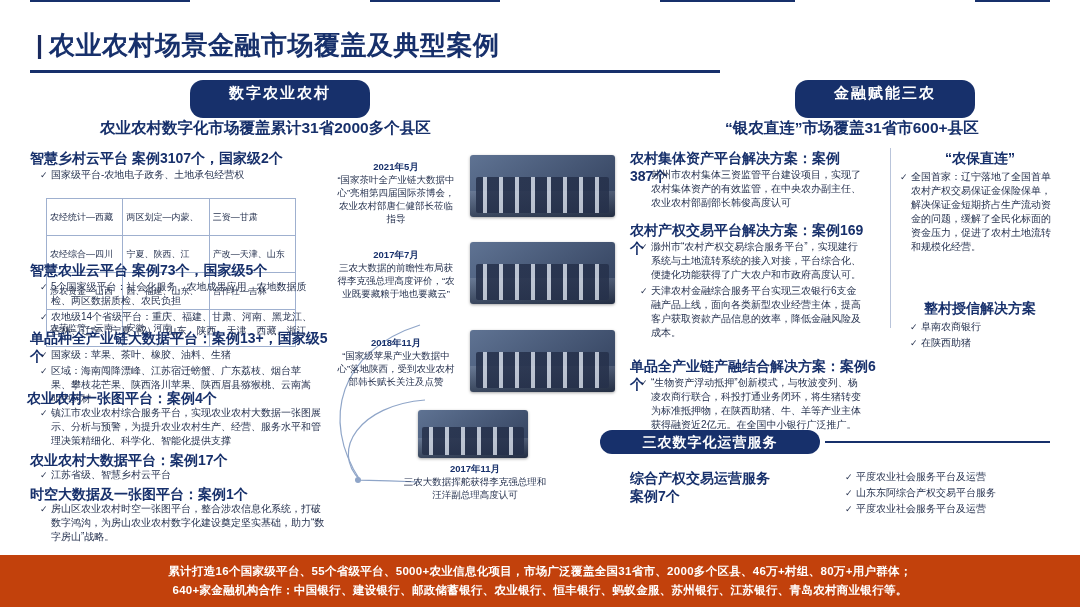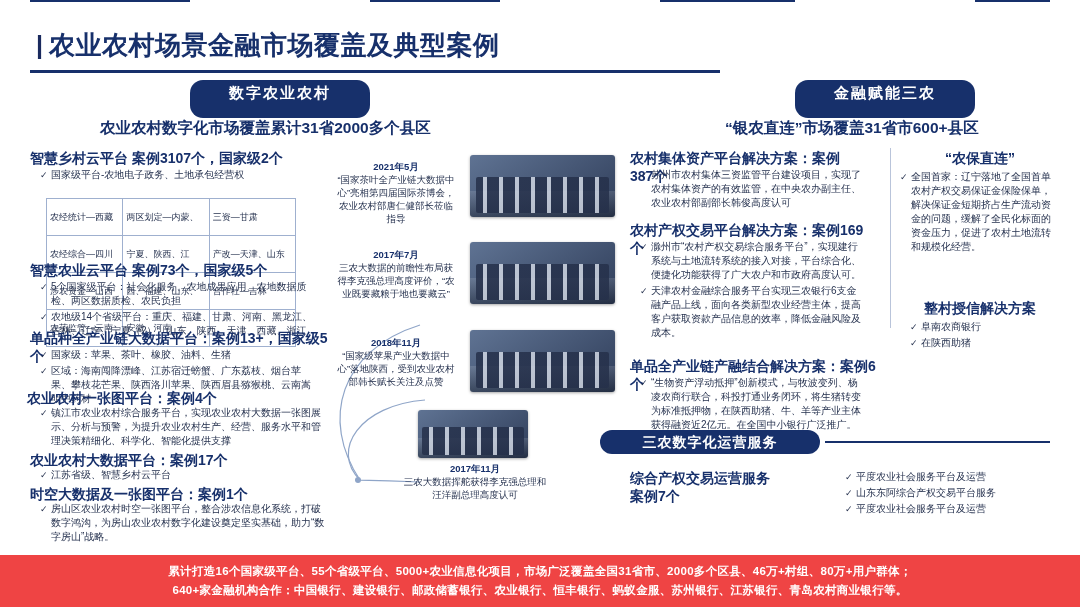--- a/index.html
+++ b/index.html
@@ -88,21 +88,21 @@
   #pill-digital{
     position:absolute;left:600px;top:430px;width:220px;height:24px;line-height:24px;
     background:#17306b;color:#fff;border-radius:12px;font-size:14px;font-weight:bold;
     text-align:center;letter-spacing:1px;
   }
   .sep-line{position:absolute;height:2px;background:#17306b;}
 
   
   .bottom{
     position:absolute;left:0;top:555px;width:1080px;height:52px;
-    background:#ef4444;color:#ffffff;
+    background:#c2410c;color:#ffffff;
   }
   .bottom .l1,.bottom .l2{
     position:absolute;width:1080px;text-align:center;font-size:11.5px;font-weight:bold;letter-spacing:.3px;
   }
   .bottom .l1{top:9px;}
   .bottom .l2{top:28px;}
 
   .divider-v{
     position:absolute;width:1px;background:#b9c4da;
   }

